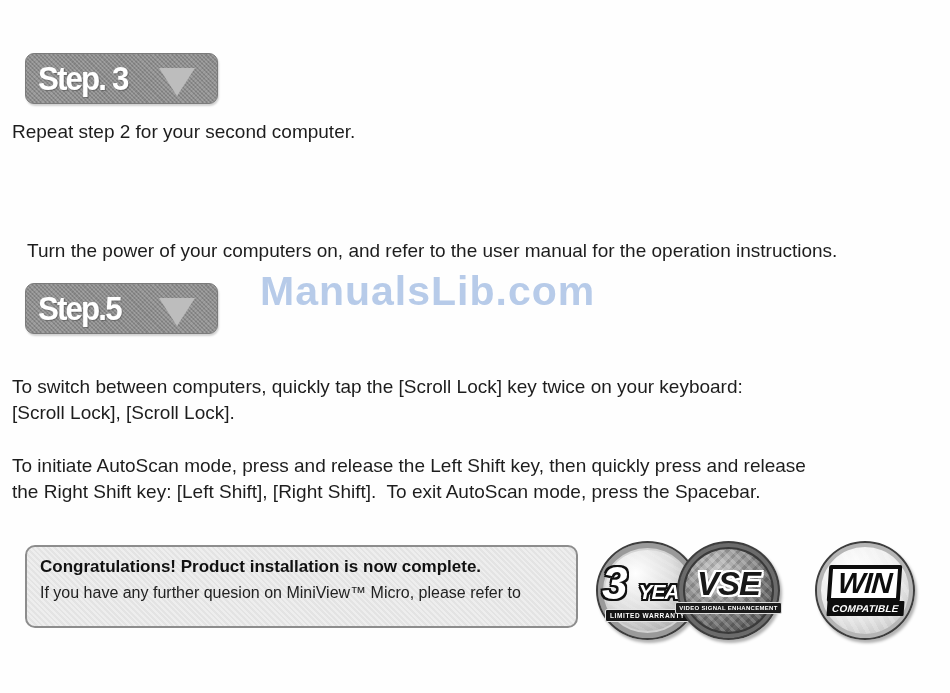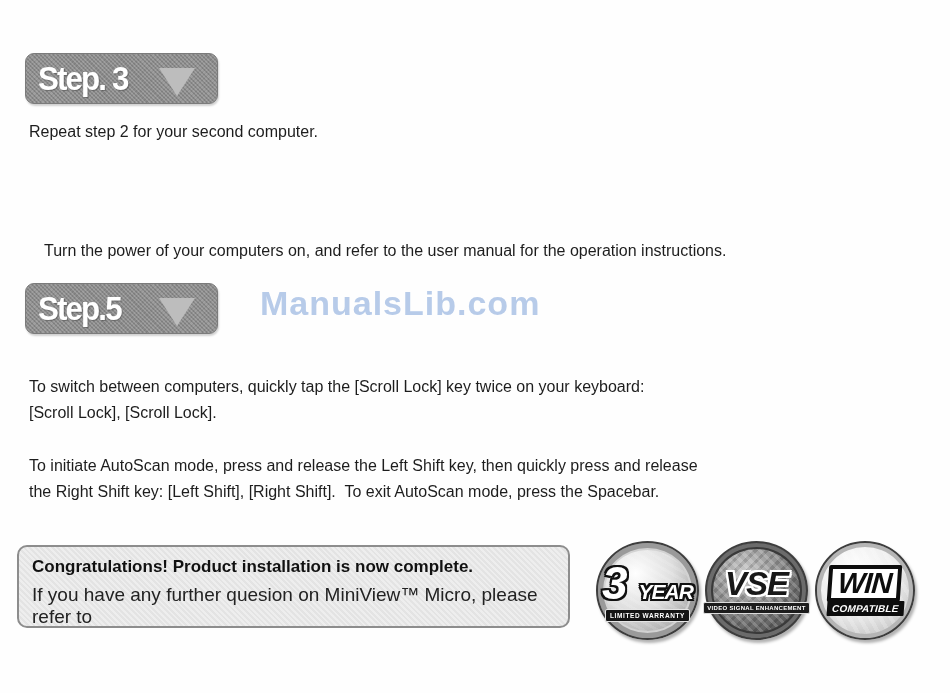--- a/index.html
+++ b/index.html
@@ -35,70 +35,70 @@
     border-left:18px solid transparent;
     border-right:18px solid transparent;
     border-top:28px solid #bdbdbd;
   }
   .badge-s3 { top:53px; }
   .badge-s4 { top:173px; }
   .badge-s5 { top:283px; }
 
   
   .bodytext {
-    position:absolute; left:29px;
-    font-size:16px; line-height:26px; color:#1d1d1d;
+    position:absolute; left:12px;
+    font-size:19px; line-height:26px; color:#1d1d1d;
     white-space:pre-wrap;
   }
   .t-step3 { top:119px; }
   .t-step4 { top:238px;margin-left:15px; }
   .h-hotkey { top:348px; font-weight:bold; color:#111; }
   .p1-l1 { top:374px; }
   .p1-l2 { top:400px; }
   .p2-l1 { top:453px; }
   .p2-l2 { top:479px; }
 
   
   .watermark {
-    position:absolute; left:260px; top:284px;
-    font-size:34px; font-weight:bold; letter-spacing:1px;
+    position:absolute; left:260px; top:268px;
+    font-size:41px; font-weight:bold; letter-spacing:1px;
     color:#b7cbe9; white-space:nowrap;
   }
 
   
   .congrats {
-    position:absolute; left:17px; top:545px; width:553px; height:83px;
+    position:absolute; left:25px; top:545px; width:553px; height:83px;
     background:
       repeating-linear-gradient(45deg, rgba(255,255,255,.25) 0 2px, rgba(0,0,0,.02) 2px 4px),
       #e8e8e8;
     border:2px solid #8d8d8d; border-radius:10px;
   }
   .congrats .c-title {
     position:absolute; left:13px; top:10px;
     font-size:17px; font-weight:bold; color:#111;
   }
-  .congrats .c-line1 { position:absolute; left:13px; top:37px; font-size:19px; color:#222; }
+  .congrats .c-line1 { position:absolute; left:13px; top:37px; font-size:16px; color:#222; }
   .congrats .c-line2 { position:absolute; left:13px; top:57px; font-size:16.5px; color:#222; }
 
   
   .coin {
     position:absolute; top:541px; width:103px; height:99px;
     border-radius:50%;
     border:2px solid #3d3d3d;
     display:flex; flex-direction:column; align-items:center; justify-content:center;
   }
   .coin-3year {
     left:596px;
     background:
       repeating-linear-gradient(30deg, rgba(255,255,255,.12) 0 3px, transparent 3px 7px),
       radial-gradient(circle at 38% 32%, #ffffff, #dedede 42%, #ababab 74%, #7e7e7e 100%);
     box-shadow: inset 0 0 0 5px #9a9a9a, inset 0 0 0 7px #d2d2d2, 2px 3px 3px rgba(0,0,0,.3);
   }
   .coin-vse {
-    left:705px;
+    left:677px;
     background:
       repeating-linear-gradient(45deg, rgba(255,255,255,.18) 0 3px, transparent 3px 7px),
       repeating-linear-gradient(-45deg, rgba(0,0,0,.15) 0 3px, transparent 3px 8px),
       radial-gradient(circle at 38% 30%, #c9c9c9, #8e8e8e 40%, #565656 72%, #2e2e2e 100%);
     box-shadow: inset 0 0 0 4px #6b6b6b, inset 0 0 0 6px #3a3a3a, 2px 3px 3px rgba(0,0,0,.3);
   }
   .coin-win {
     left:815px; width:100px;
     background:
       repeating-linear-gradient(60deg, rgba(255,255,255,.2) 0 4px, transparent 4px 9px),

